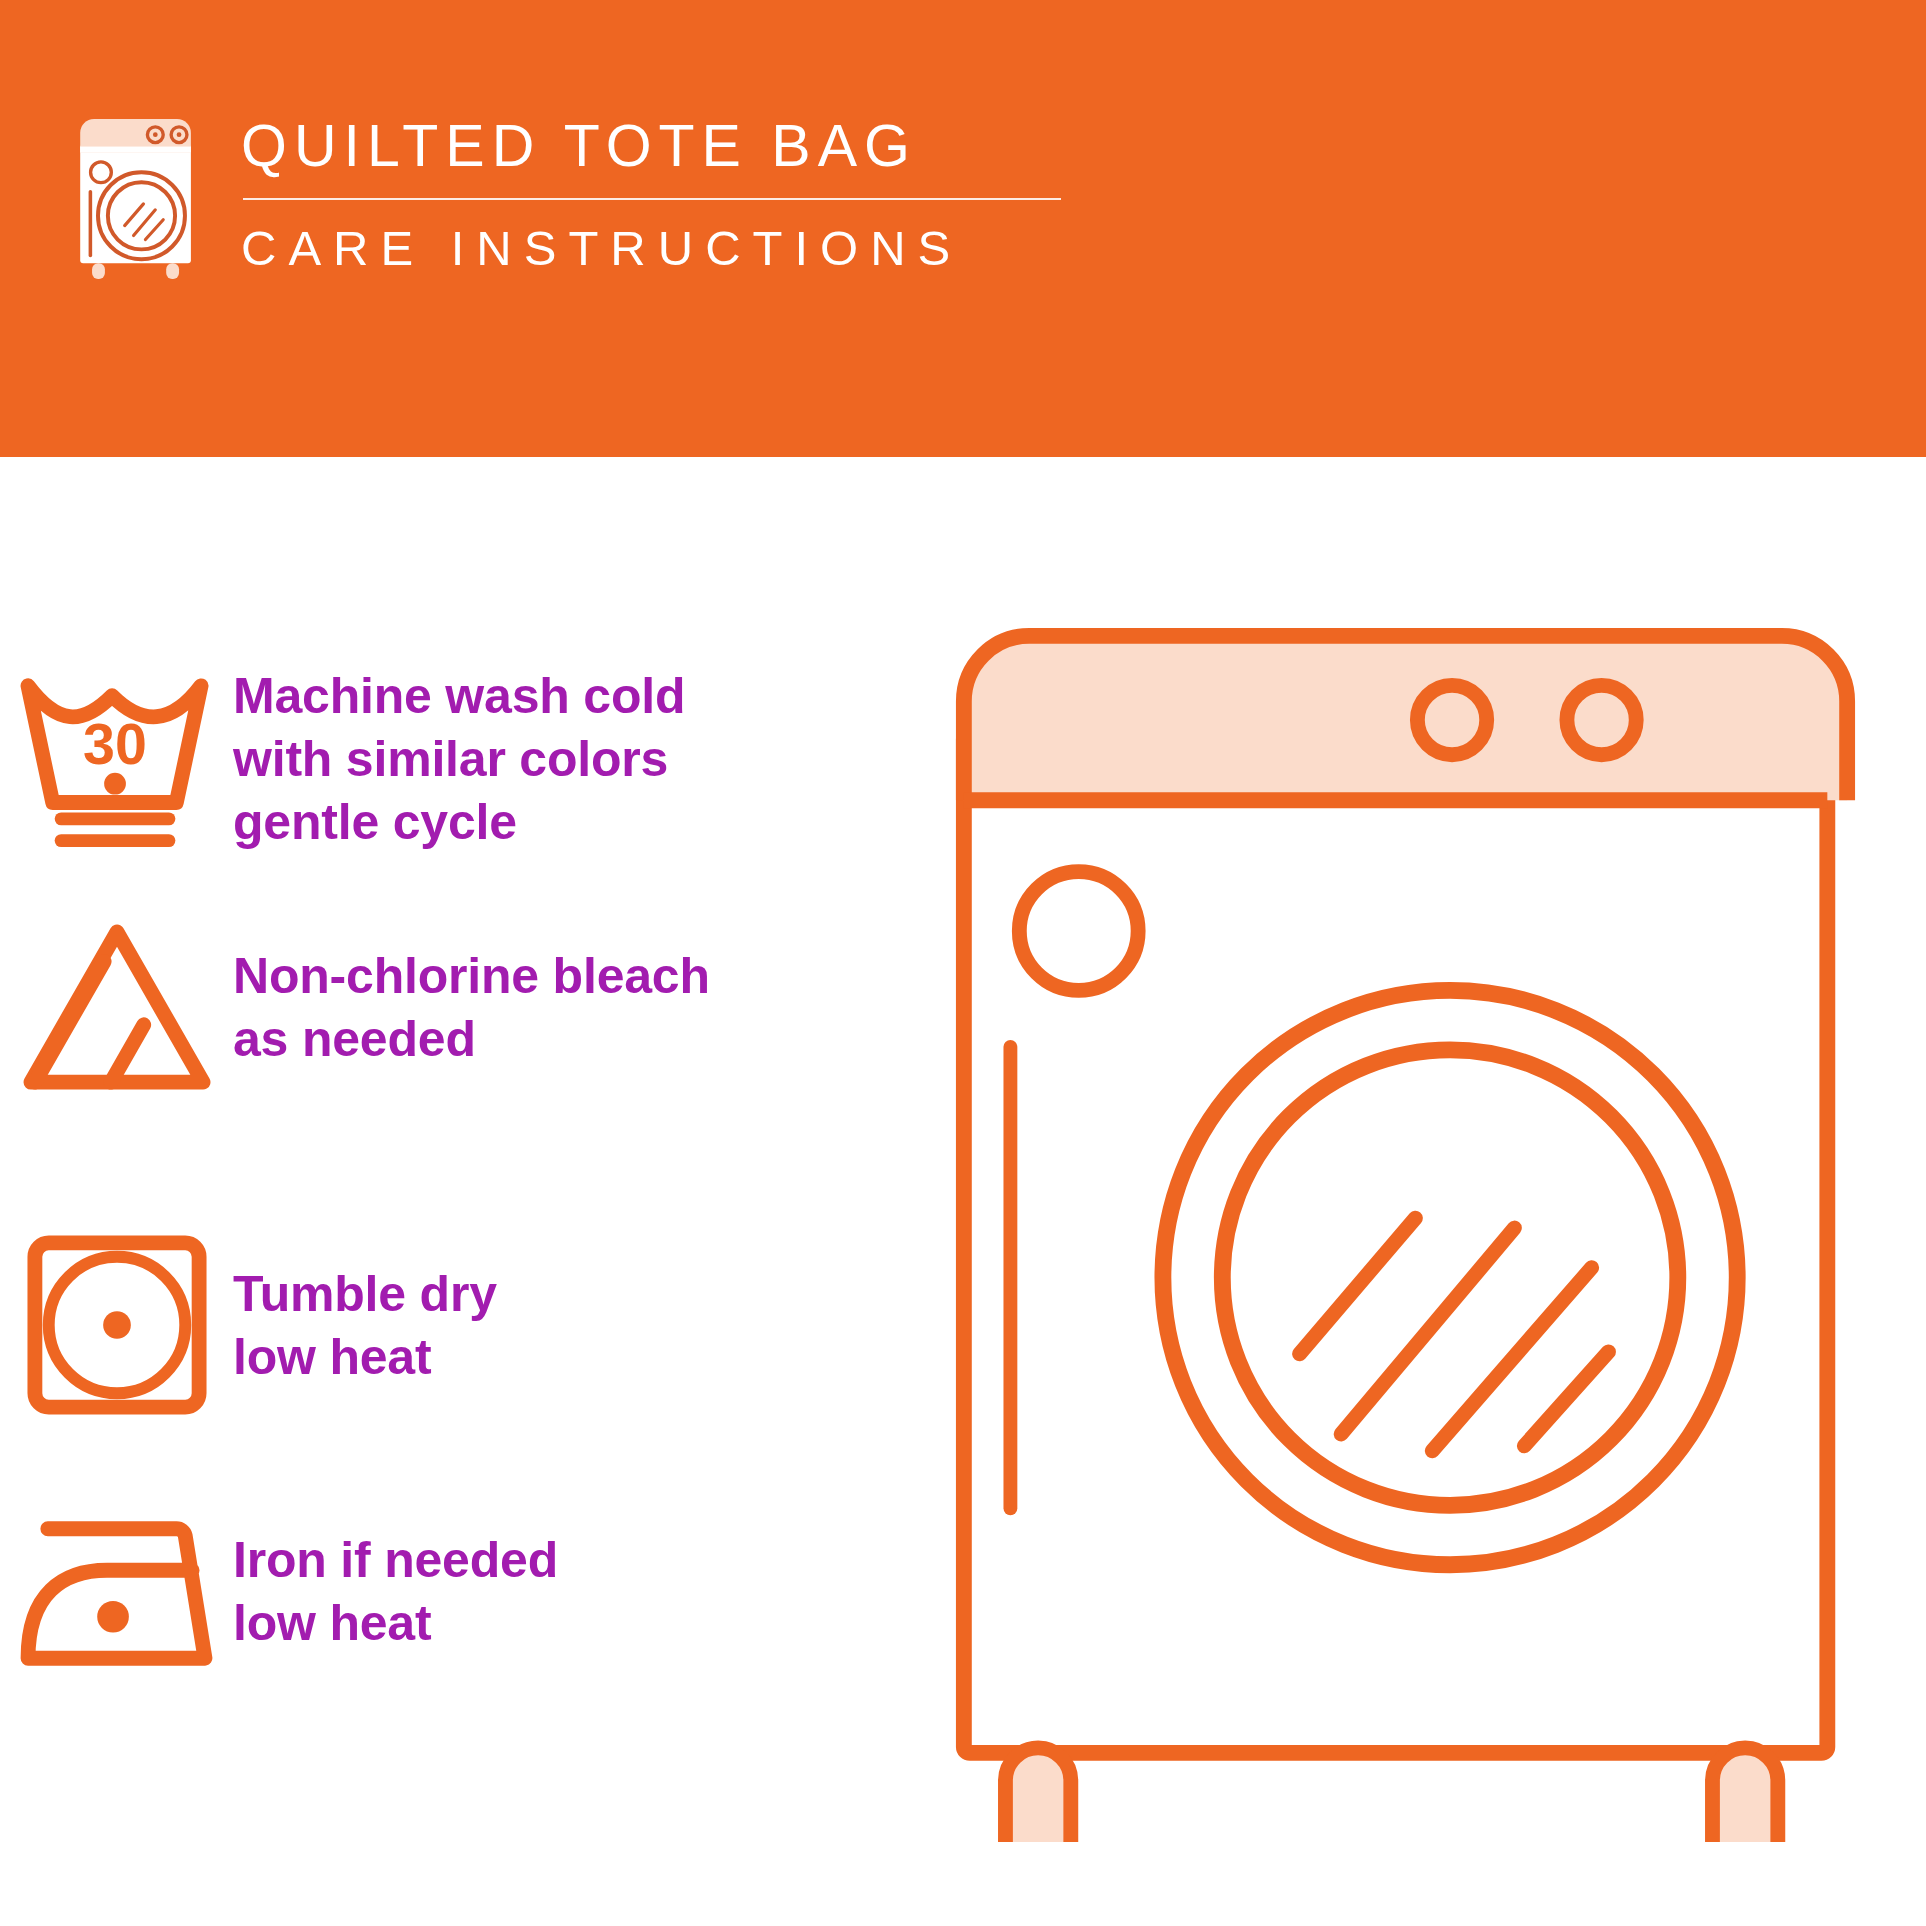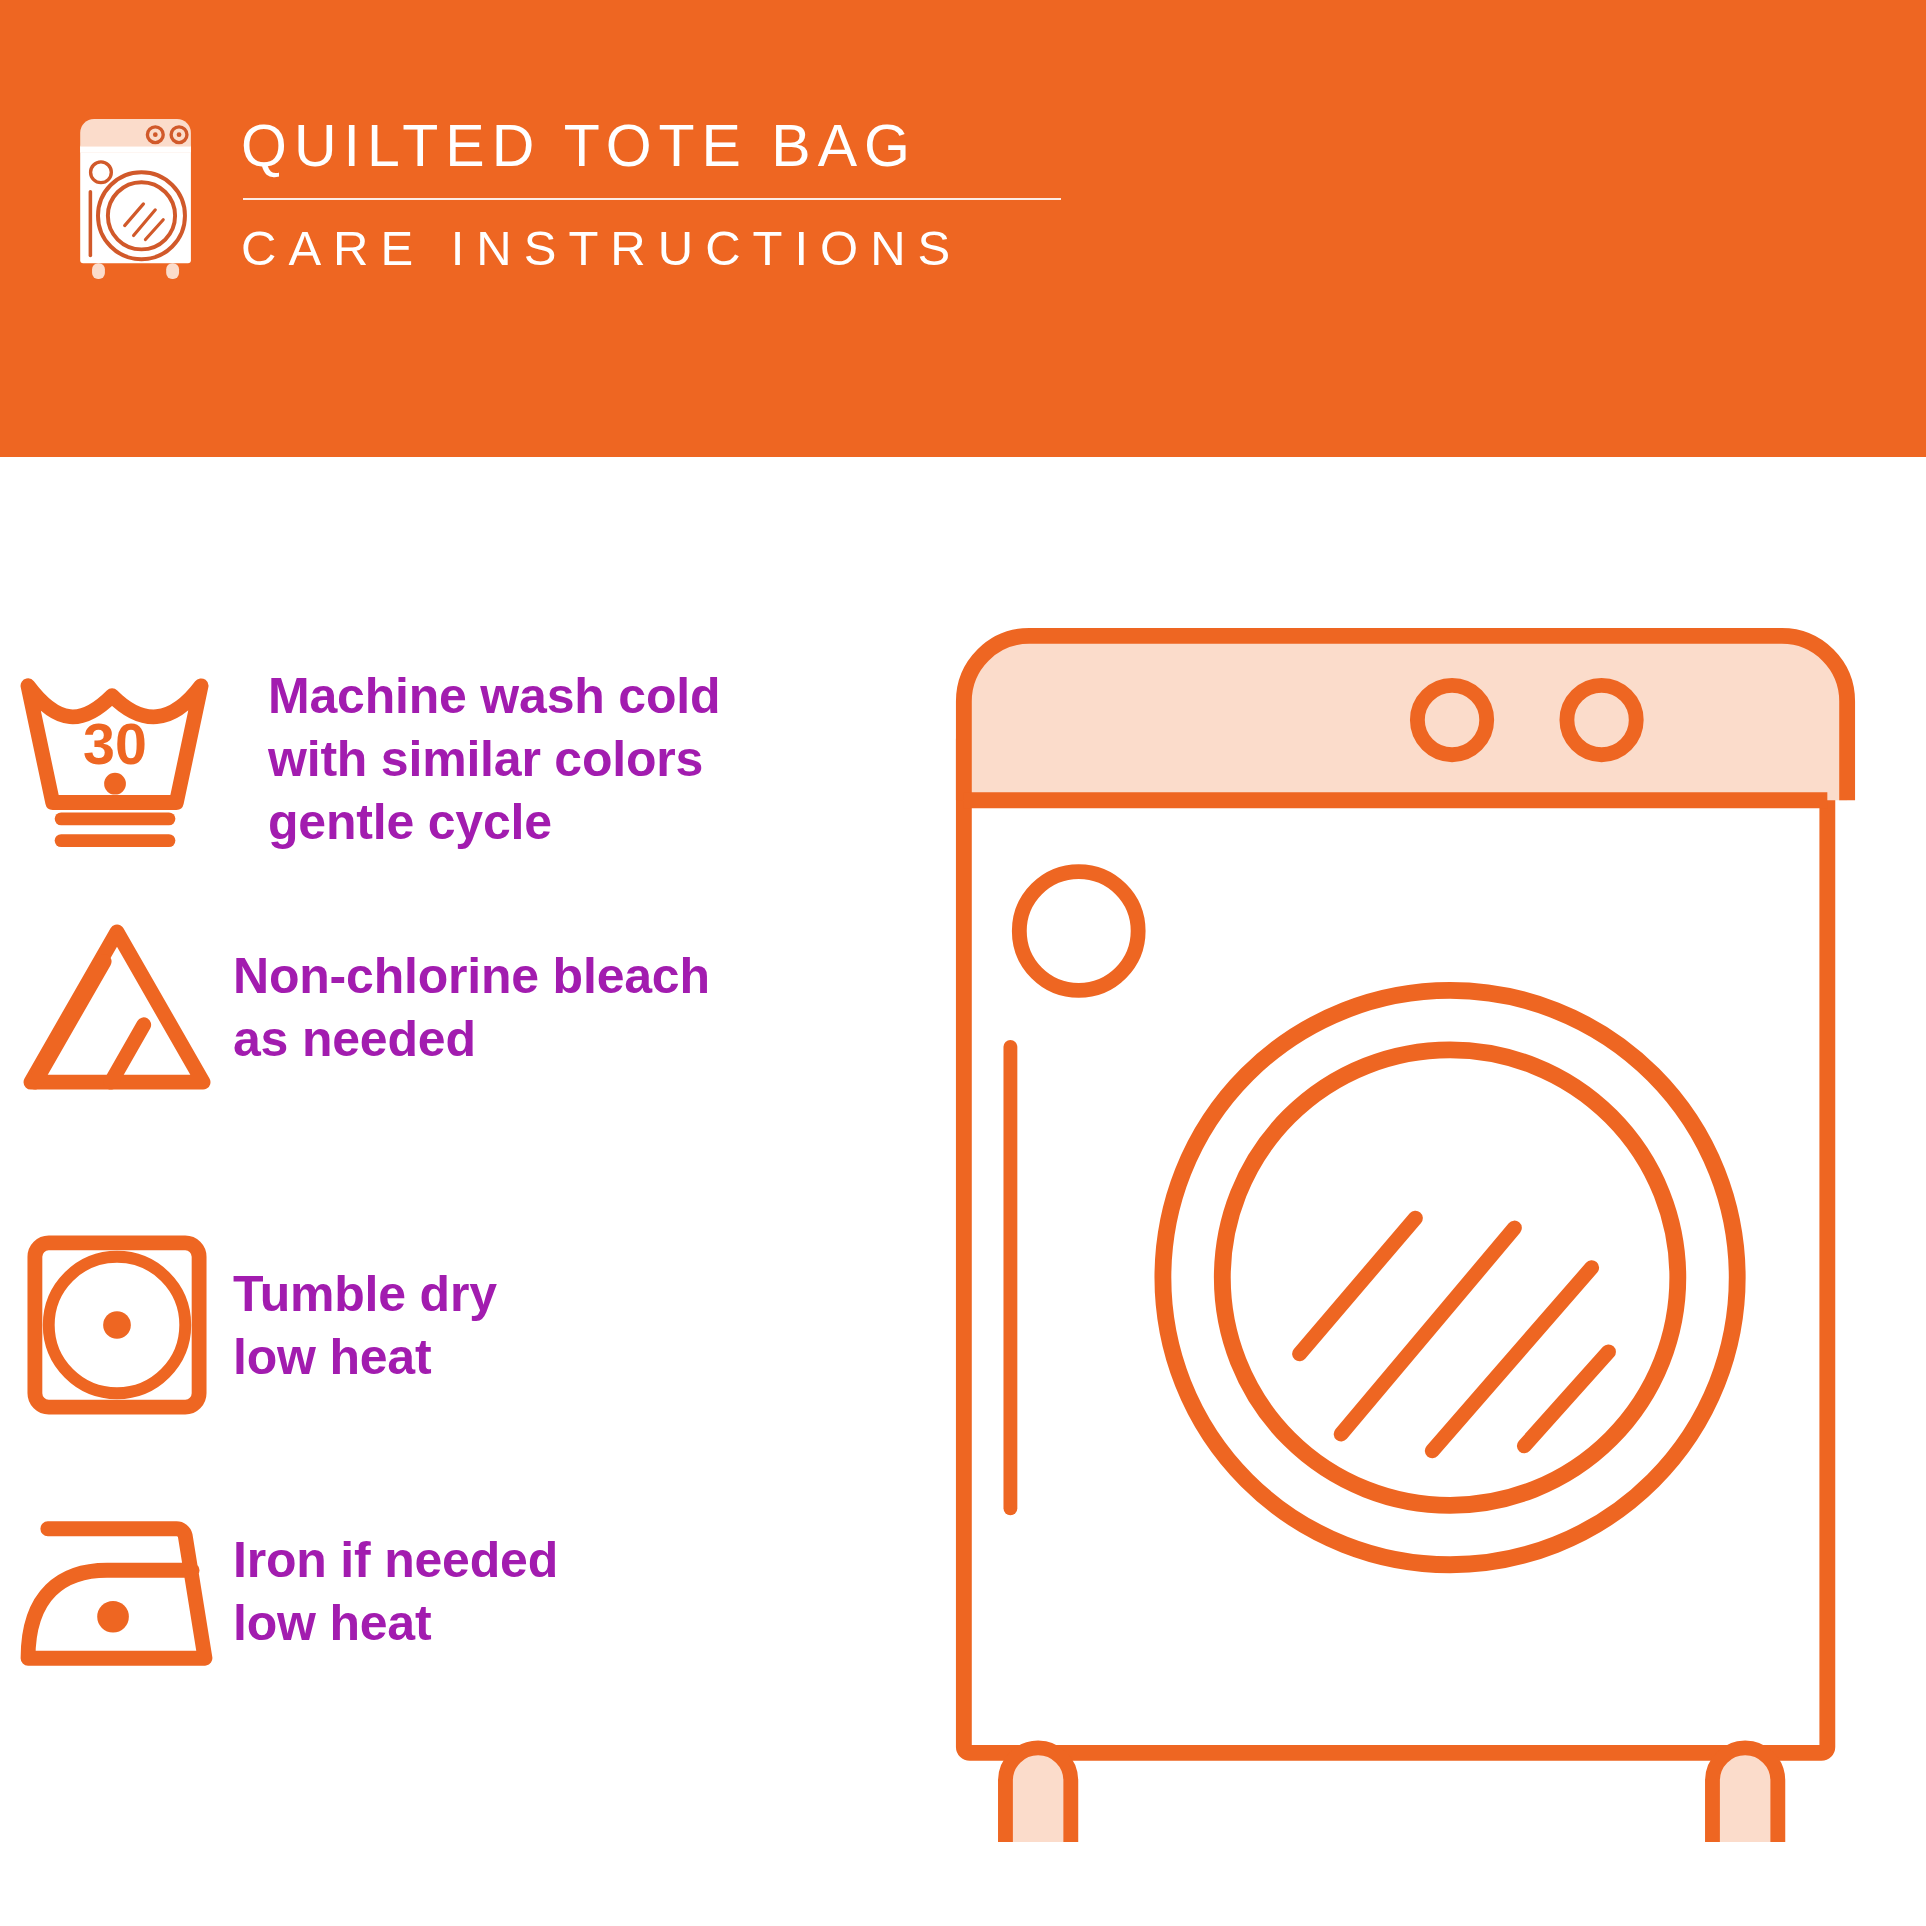--- a/index.html
+++ b/index.html
@@ -79,21 +79,21 @@
     width: 921px;
     height: 1469px;
   }
   .care-row {
     position: absolute;
     left: 0;
     width: 921px;
     display: flex;
     align-items: center;
   }
-  .care-row[data-row="0"] { top: 196px; gap: 35px; }
+  .care-row[data-row="0"] { top: 196px; }
   .care-row[data-row="1"] { top: 444px; }
   .care-row[data-row="2"] { top: 762px; }
   .care-row[data-row="3"] { top: 1028px; }
 
   .care-symbol {
     width: 233px;
     flex: 0 0 233px;
     display: flex;
     justify-content: center;
     align-items: center;

